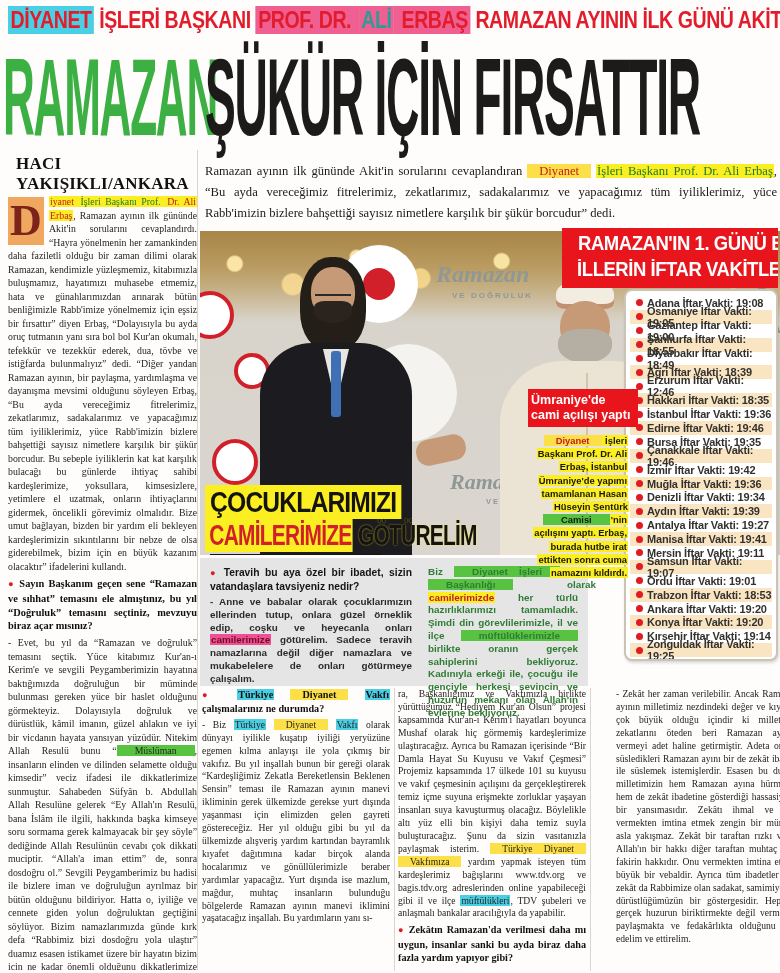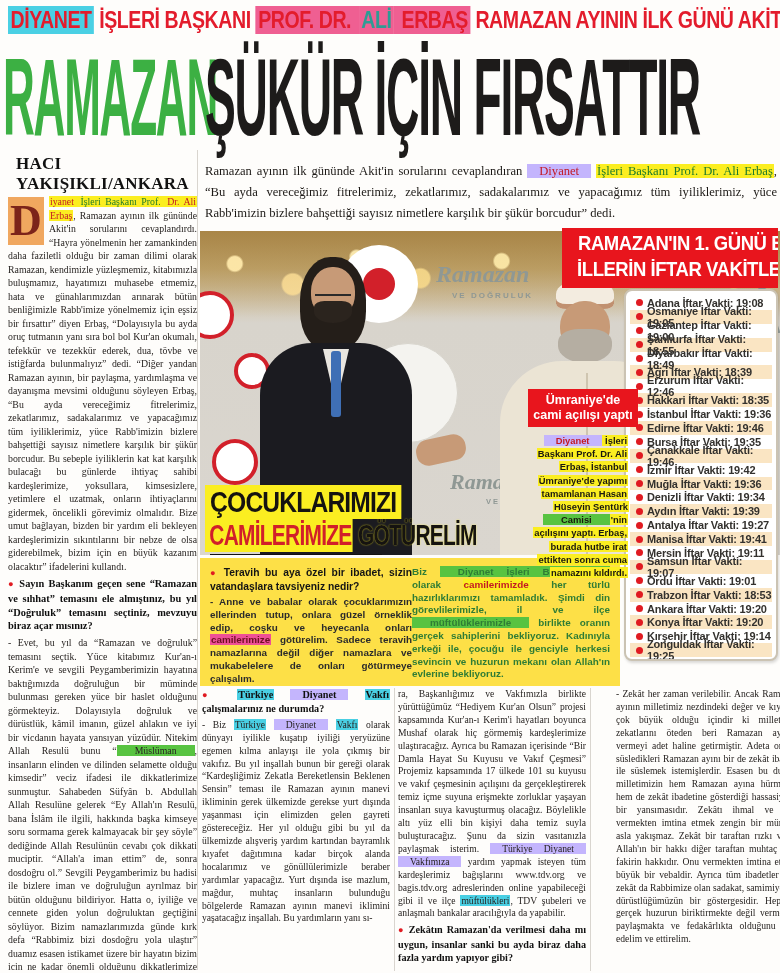--- a/index.html
+++ b/index.html
@@ -22,21 +22,21 @@
              font-weight:900;font-size:110px;line-height:.82;letter-spacing:-3px;}
   .h-green{left:3px;color:#3cb043;transform:scaleX(.40);}
   .h-black{left:205px;color:#1d1b1a;transform:scaleX(.42);}
 
   
   .lead{position:absolute;left:205px;top:161px;width:572px;height:68px;font-size:12.6px;
         line-height:21px;text-align:justify;color:#1c1916;}
 
   
   .hl-y{background:#fbee21;padding:0 1px;box-decoration-break:clone;-webkit-box-decoration-break:clone;}
-  .hl-o{background:#c4b5fd;padding:0 12px;box-decoration-break:clone;-webkit-box-decoration-break:clone;}
+  .hl-o{background:#fde047;padding:0 12px;box-decoration-break:clone;-webkit-box-decoration-break:clone;}
   .hl-c{background:#49cfe3;padding:0 1px;box-decoration-break:clone;-webkit-box-decoration-break:clone;}
   .hl-g{background:#58c341;padding:0 18px;box-decoration-break:clone;-webkit-box-decoration-break:clone;}
   .hl-p{background:#ee4f96;color:#6e0e20;padding:0 1px;box-decoration-break:clone;-webkit-box-decoration-break:clone;}
   .t-red{color:#c31a24;}
   .t-green{color:#1f7a2a;}
   .bullet{color:#e01b22;font-size:.9em;}
 
   
   .col1{position:absolute;left:8px;top:150px;width:189px;height:820px;overflow:hidden;}
   .byline{font-weight:700;font-size:17px;letter-spacing:.2px;margin:4px 0 1px 8px;color:#111;}
@@ -112,43 +112,43 @@
   .ov2 .cond{transform:scaleX(.72);}
   .ovtxt,.ovred,.ovblk{font-family:"Liberation Sans",sans-serif;font-weight:900;font-size:29px;letter-spacing:-1px;}
   .ovtxt{background:#fbee21;color:#151310;padding:1px 6px;}
   .ovred{background:#fbee21;color:#d1202a;padding:1px 2px 1px 6px;}
   .ovblk{color:#151310;text-shadow:0 0 2px rgba(251,238,33,.8);}
   .ovbar{position:absolute;left:10px;top:323px;width:172px;height:5px;background:#141210;}
 
   
   .flag{position:absolute;left:528px;top:389px;width:104px;background:#e8151d;color:#fff;
         font-family:"Liberation Sans",sans-serif;font-weight:800;font-size:12.5px;line-height:15px;
-        text-align:center;padding:4px 3px;z-index:5;}
+        text-align:left;padding:4px 3px;z-index:5;}
   .caption{position:absolute;left:516px;top:434px;width:112px;text-align:right;
            font-family:"Liberation Sans",sans-serif;font-weight:700;font-size:9.4px;line-height:13.2px;
            color:#19170f;z-index:5;}
 
   
   .iftar-head{position:absolute;left:562px;top:228px;width:216px;height:58px;background:#e8151d;
               color:#fff;text-align:center;z-index:4;padding-top:2px;overflow:hidden;}
   .iftar-head .line{font-family:"Liberation Sans",sans-serif;font-weight:800;font-size:21px;
                     line-height:26px;letter-spacing:-.5px;}
   .iftar-head .cond-c{transform:scaleX(.88);}
   .iftar-box{position:absolute;left:624px;top:289px;width:154px;height:372px;background:#fff;
              border:2px solid #cbc3b3;border-radius:8px;box-shadow:1px 2px 3px rgba(0,0,0,.15);
              padding:5px 4px;box-sizing:border-box;z-index:4;overflow:hidden;}
   .iftar-row{display:flex;align-items:center;height:13.9px;
              font-family:"Liberation Sans",sans-serif;font-weight:700;font-size:11px;
              letter-spacing:-.2px;color:#33312e;}
   .iftar-row.alt{background:#fae5c3;}
   .dot{width:7px;height:7px;border-radius:50%;background:#e01b22;margin:0 4px 0 6px;flex:0 0 auto;}
 
   
-  .greenbox{position:absolute;left:200px;top:558px;width:420px;height:128px;background:#fde047;
-            box-sizing:border-box;padding:8px 10px;display:flex;
+  .greenbox{position:absolute;left:200px;top:558px;width:388px;height:128px;background:#e5e5e5;
+            box-sizing:border-box;padding:8px 10px;display:flex;gap:16px;
             font-family:"Liberation Sans",sans-serif;}
   .gb-left{width:202px;}
   .gq{font-weight:700;font-size:10.3px;line-height:13px;color:#141414;margin:0 0 3px 0;text-align:justify;}
   .ga{font-weight:700;font-size:9.9px;line-height:12.8px;color:#2b2b2b;margin:0;text-align:justify;}
   .gb-right{flex:1;font-weight:700;font-size:9.9px;line-height:12.8px;color:#2f7c35;text-align:justify;}
 
   
   .bcol{position:absolute;top:688px;height:283px;overflow:hidden;font-size:9.6px;line-height:12.9px;
         text-align:justify;}
   .c2{left:202px;width:188px;}

